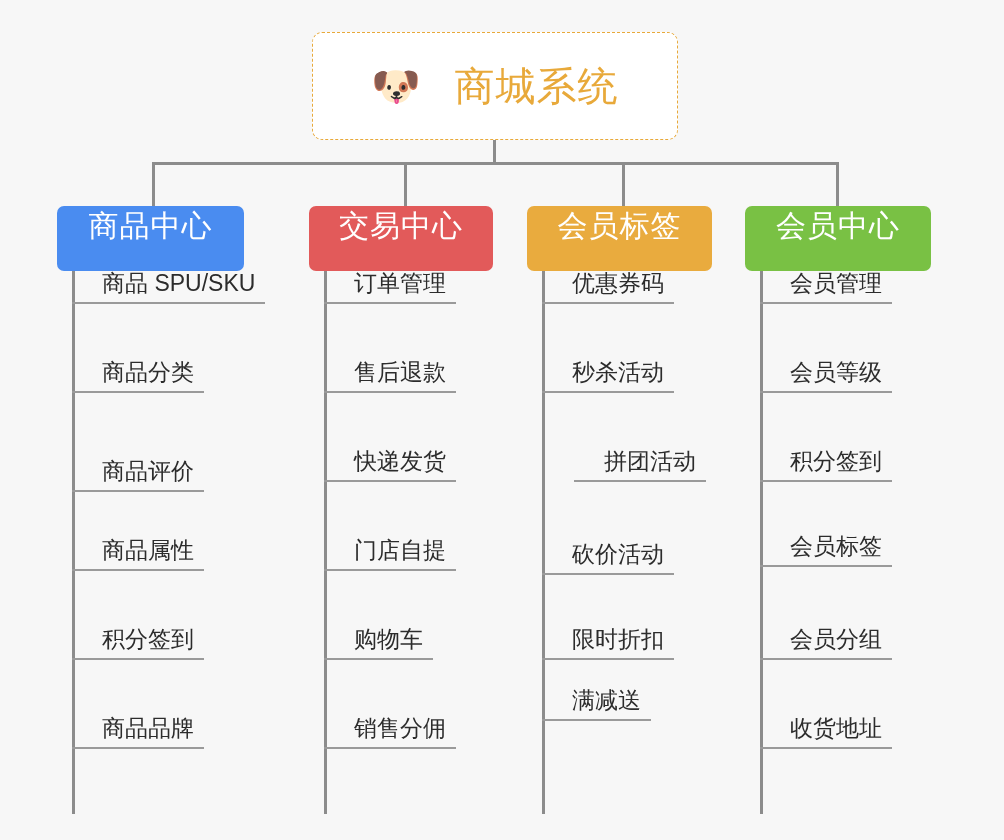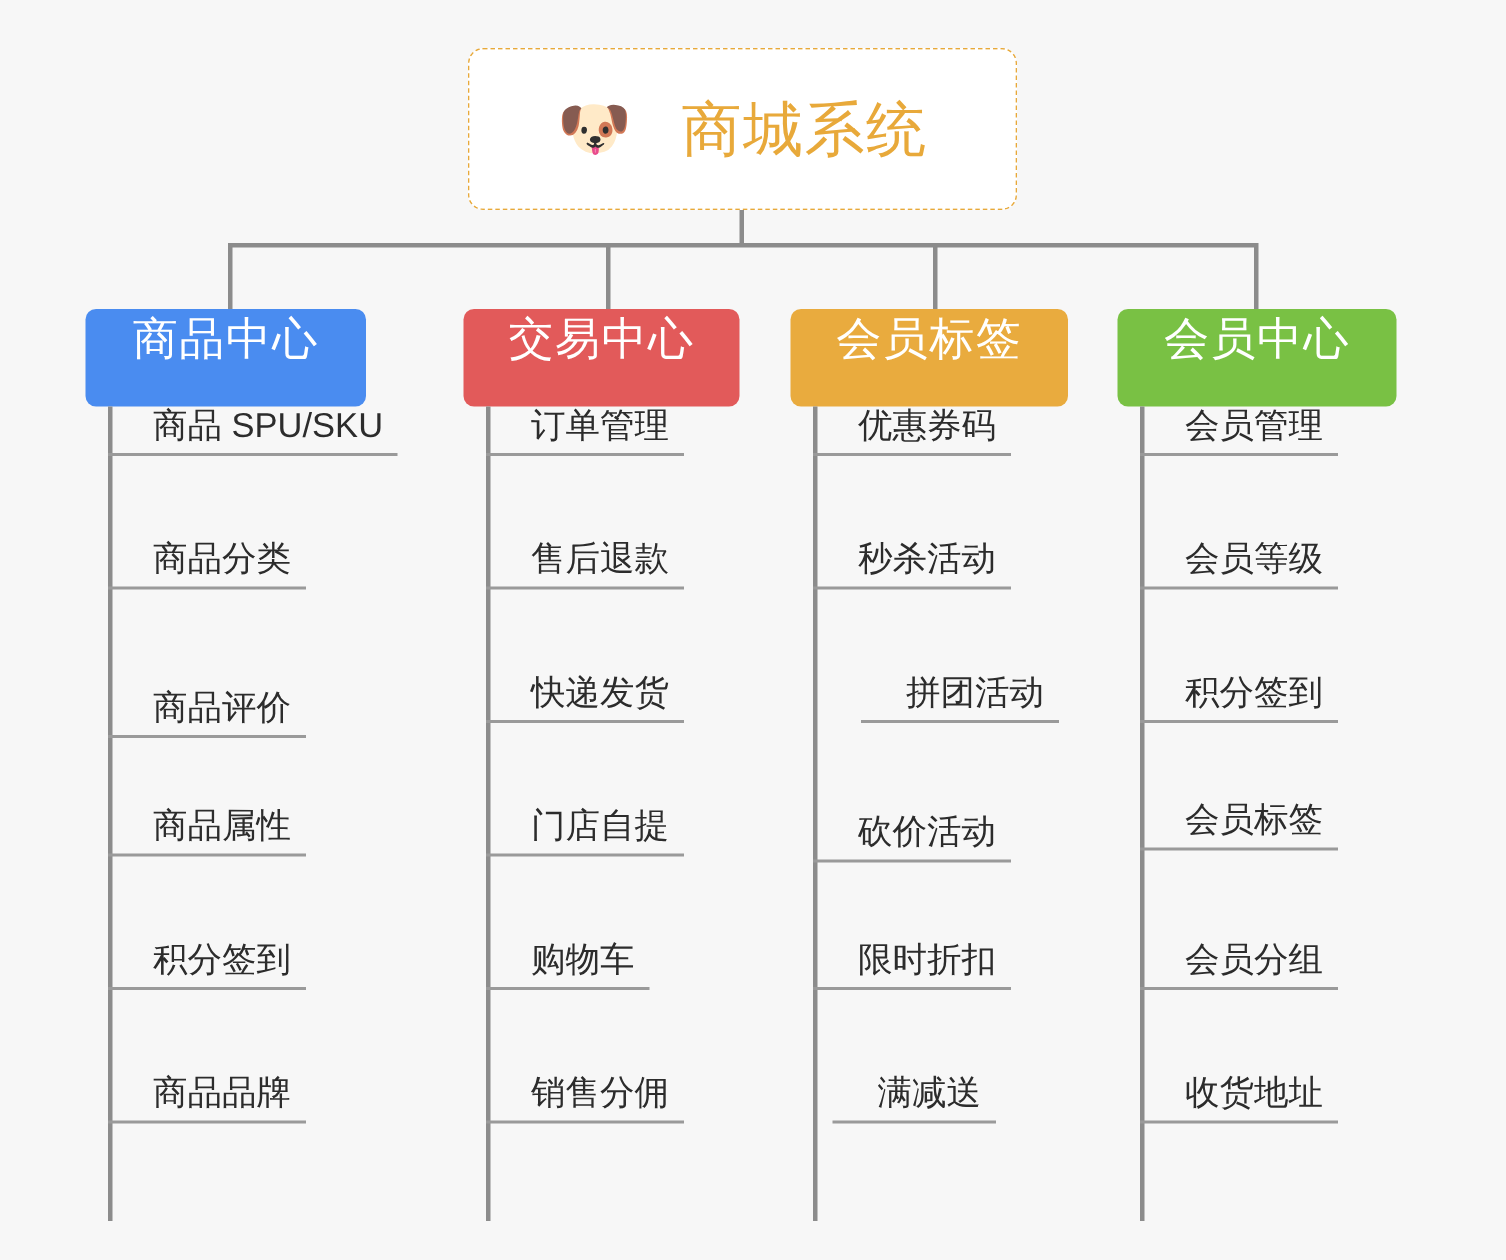--- a/index.html
+++ b/index.html
@@ -186,21 +186,21 @@
         </div>
         <div class="leaf" style="top: 187px; margin-left: 32px;">
           <span class="leaf-inner">拼团活动</span>
         </div>
         <div class="leaf" style="top: 280px;">
           <span class="leaf-inner">砍价活动</span>
         </div>
         <div class="leaf" style="top: 365px;">
           <span class="leaf-inner">限时折扣</span>
         </div>
-        <div class="leaf" style="top: 454px; padding-left: 13px;">
+        <div class="leaf" style="top: 426px;">
           <span class="leaf-inner">满减送</span>
         </div>
       </div>
       <div class="column" style="left: 745px; width: 326px;">
         <div class="cat-box" style="width: 186px; background: rgb(121, 193, 68);">
           <span>会员中心</span>
         </div>
         <div class="spine" style="height: 543px;"></div>
         <div class="leaf" style="top: 9px;">
           <span class="leaf-inner">会员管理</span>

